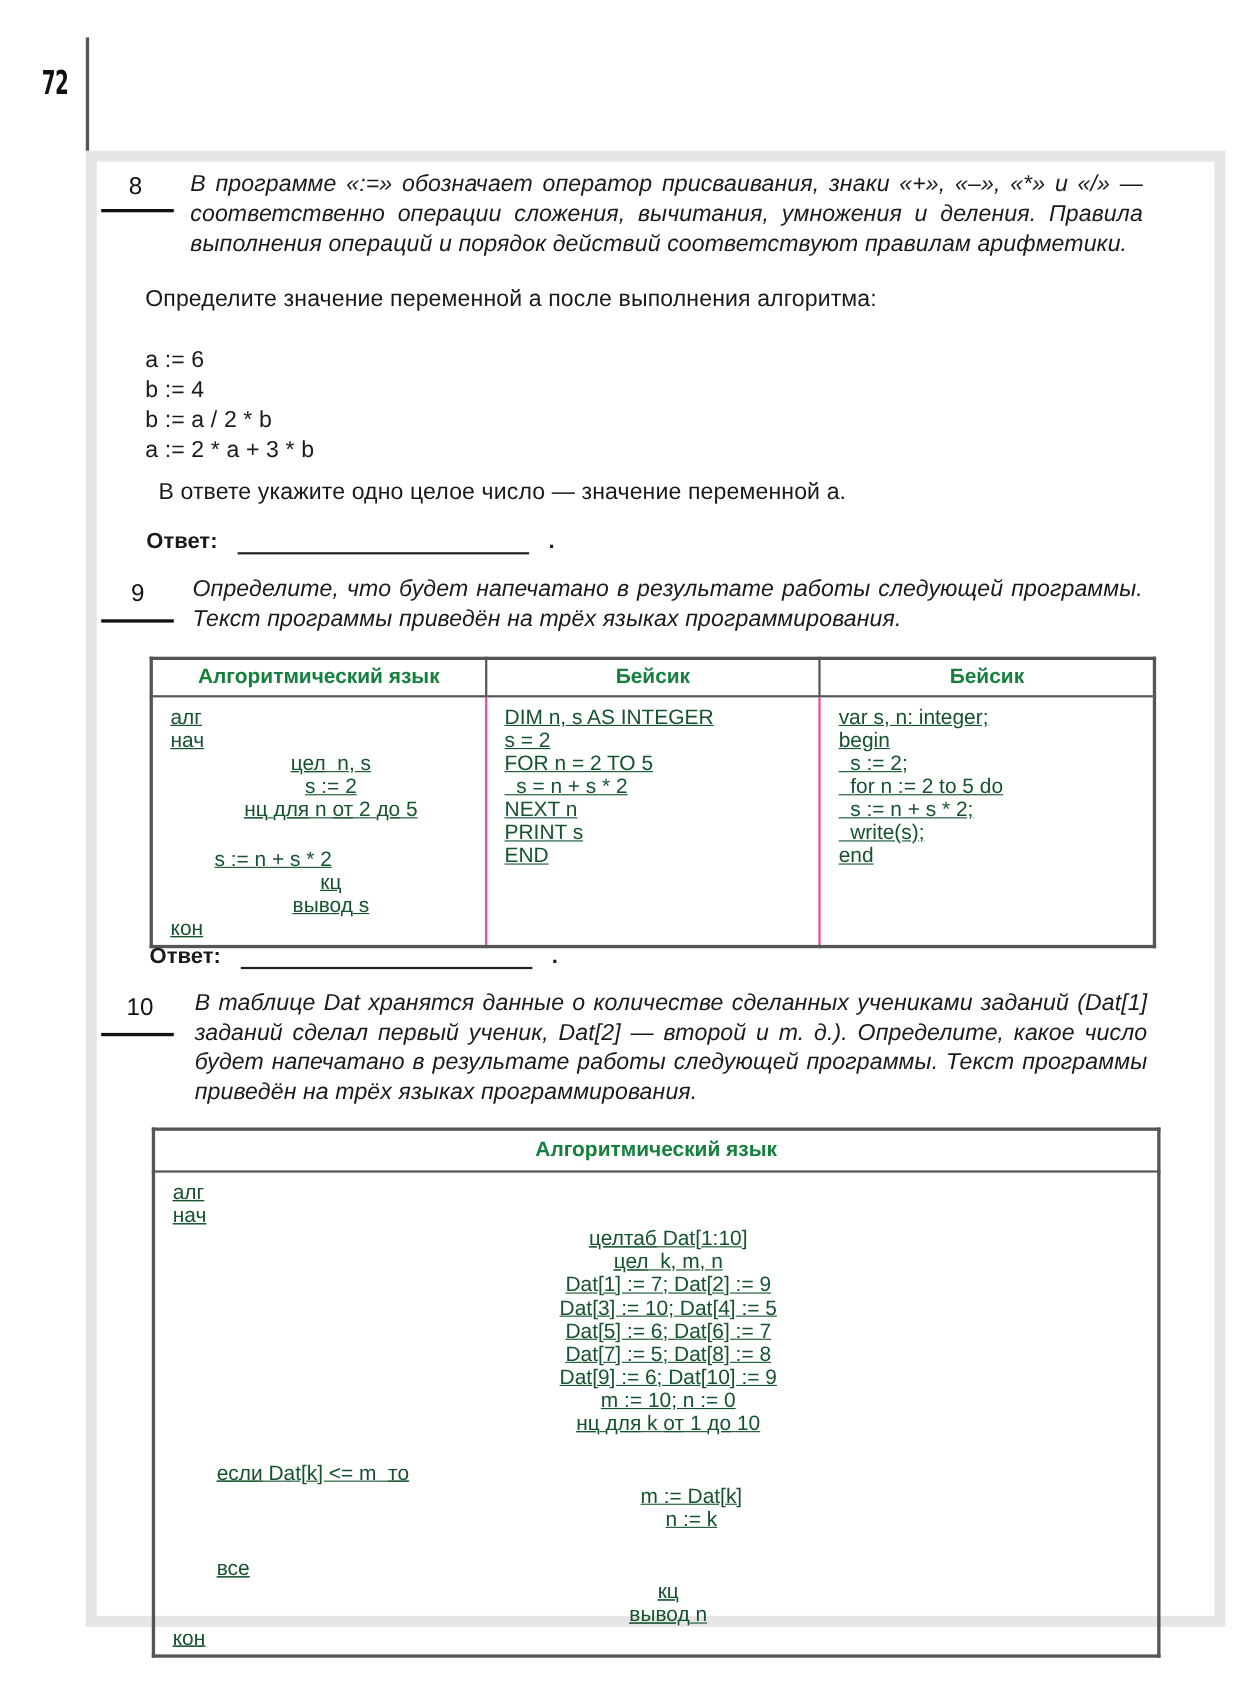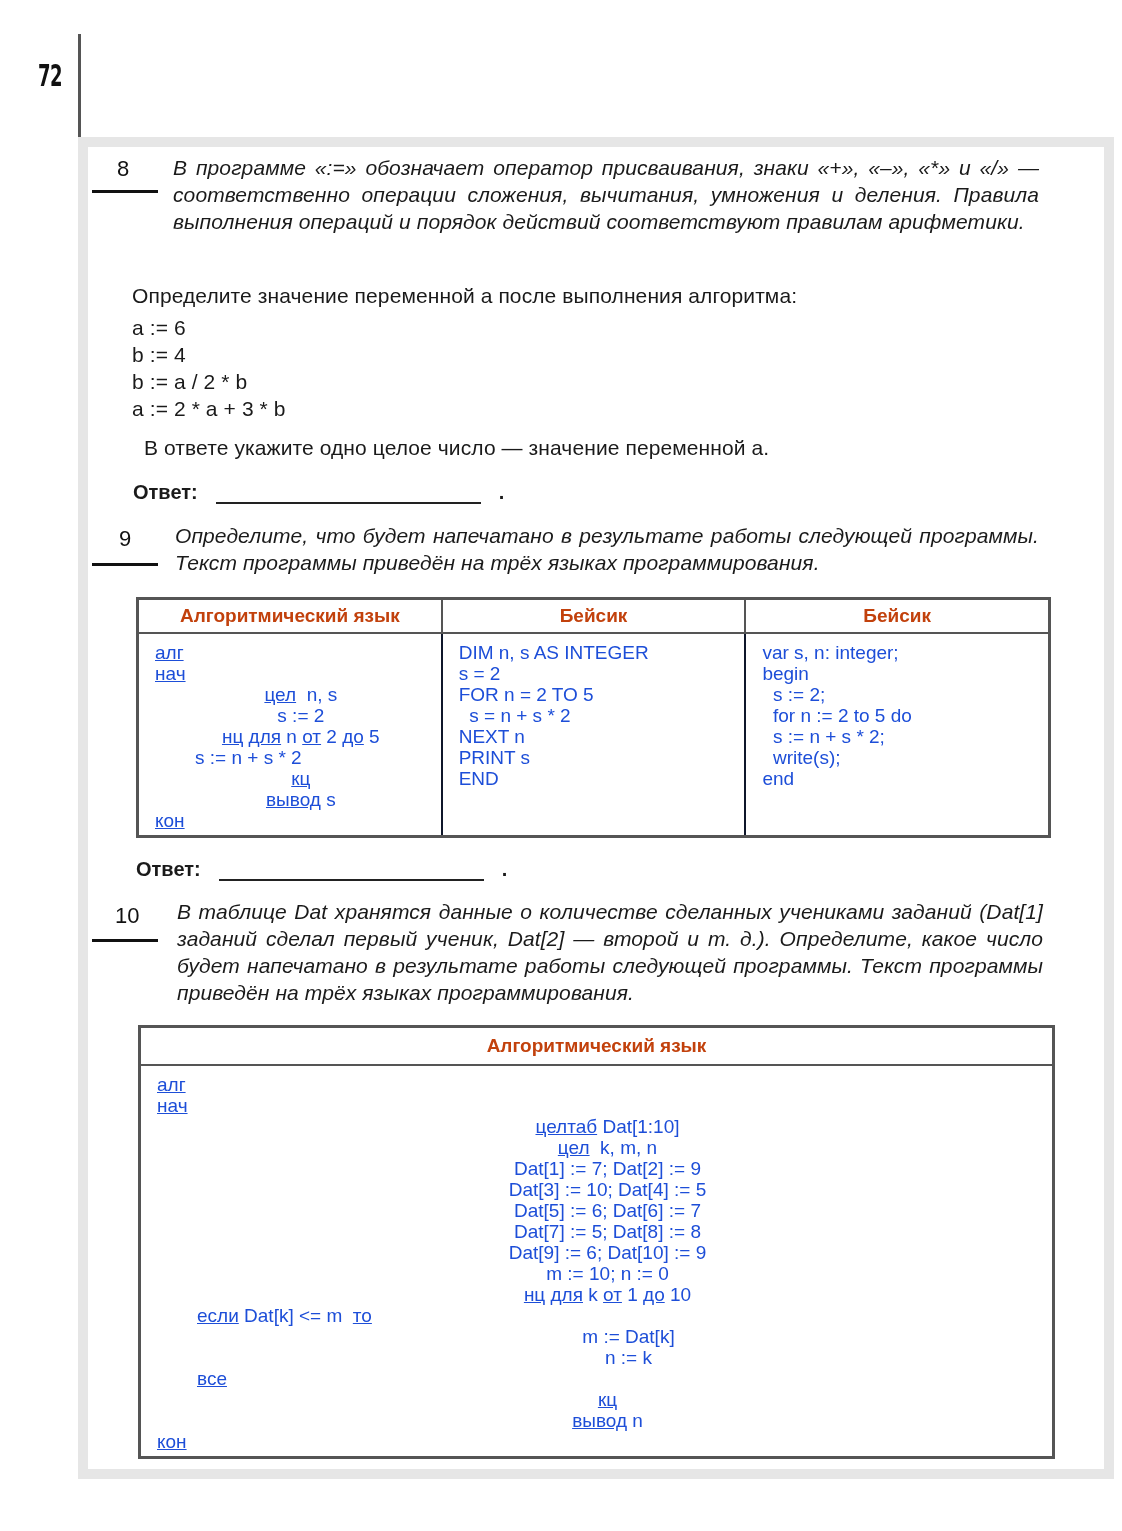--- a/index.html
+++ b/index.html
@@ -25,45 +25,45 @@
     .q-rule { position: absolute; height: 3px; background: #111; }
     .text { position: absolute; font-size: 21px; line-height: 27px; color: #1a1a1a; letter-spacing: 0.1px; }
     .justify { text-align: justify; text-align-last: left; font-style: italic; }
     .code-line { display: block; white-space: pre; }
     .answer { position: absolute; font-size: 20px; font-weight: bold; display: flex; align-items: flex-end; gap: 10px; }
     .answer .blank { display: inline-block; width: 265px; border-bottom: 2px solid #222; margin-left: 8px; height: 18px; }
     .answer .dot { margin-left: 8px; }
     table.prog { position: absolute; border-collapse: collapse; border: 3px solid #555; }
     table.prog th {
       font-size: 19px; font-weight: bold; height: 32px; border: 2px solid #555;
-      text-align: center; padding: 0 6px; color: #c2410c;
+      text-align: center; padding: 0 6px; color: #15803d;
     }
     table.prog td {
-      border: 2px solid #0f172a; vertical-align: top; padding: 8px 14px 4px 16px;
-      font-size: 19px; line-height: 21px; color: #1d4ed8;
+      border: 2px solid #ec4899; vertical-align: top; padding: 8px 14px 4px 16px;
+      font-size: 19px; line-height: 21px; color: #14532d; text-decoration: underline;
     }
     .kw { text-decoration: underline; }
     .ind1 { padding-left: 20px; text-align: center; }
-    .ind2 { padding-left: 40px; }
+    .ind2 { padding-left: 40px; margin-top: 24px; }
     .ind3 { padding-left: 62px; text-align: center; }
   </style>
 </head>
 <body>
 
 <div class="page-number">72</div>
 <div class="margin-rule"></div>
 
 <div class="frame">
   <div class="frame-inner"></div>
 </div>
 
 <div class="q-num" style="left:117px; top:156px;">8</div>
 <div class="q-rule" style="left:92px; top:190px; width:66px;"></div>
 <div class="text justify" style="left:173px; top:154px; width:866px;">В программе «:=» обозначает оператор присваивания, знаки «+», «–», «*» и «/» — соответственно операции сложения, вычитания, умножения и деления. Правила выполнения операций и порядок действий соответствуют правилам арифметики.</div>
-<div class="text" style="left:132px; top:282px; width:900px;">Определите значение переменной а после выполнения алгоритма:</div>
+<div class="text" style="left:132px; top:258px; width:900px;">Определите значение переменной а после выполнения алгоритма:</div>
 <div class="text" style="left:132px; top:314px; line-height:27px;">
   <span class="code-line">a := 6</span>
   <span class="code-line">b := 4</span>
   <span class="code-line">b := a / 2 * b</span>
   <span class="code-line">a := 2 * a + 3 * b</span>
 </div>
 <div class="text" style="left:144px; top:434px; width:900px;">В ответе укажите одно целое число — значение переменной а.</div>
 <div class="answer" style="left:133px; top:481px;">
   <span>Ответ:</span>
   <span class="blank"></span>

